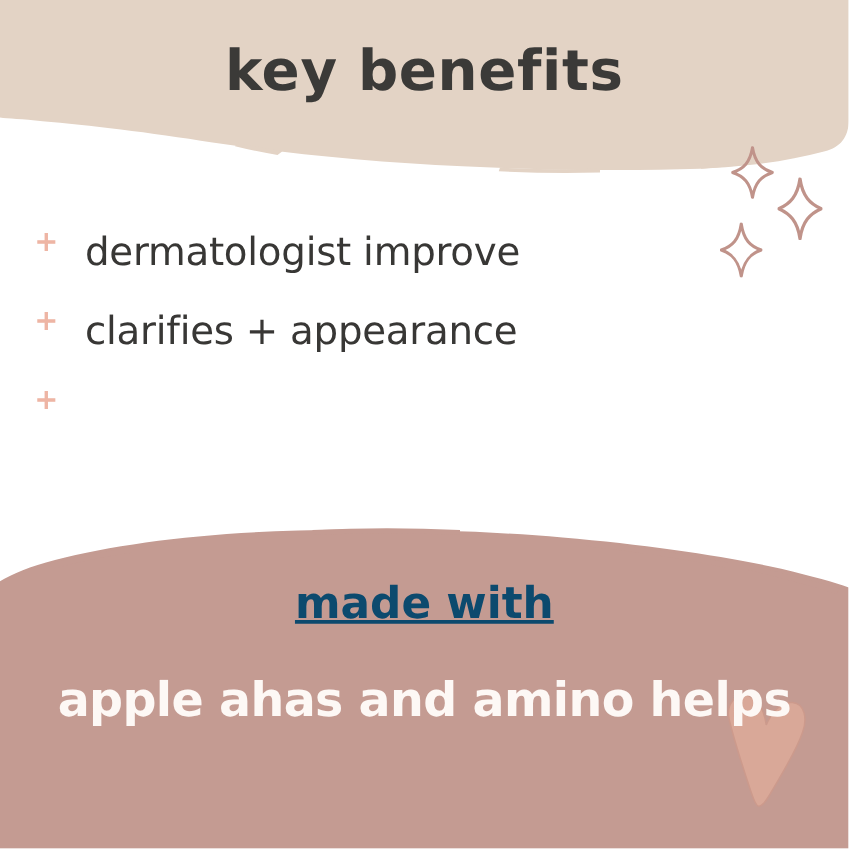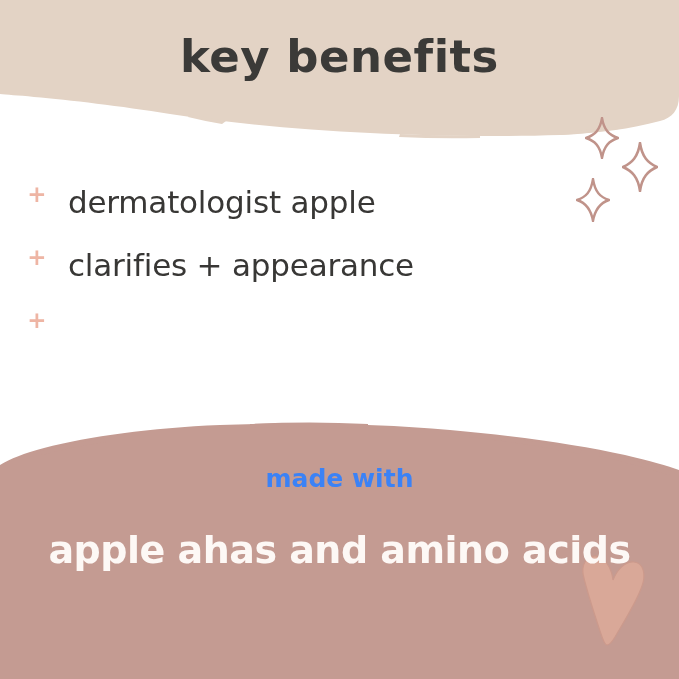--- a/index.html
+++ b/index.html
@@ -100,24 +100,25 @@
     position: absolute;
     left: 0;
     top: 466px;
     width: 679px;
     z-index: 3;
     text-align: center;
   }
   .made-with {
     font-family: "DejaVu Sans", sans-serif;
     font-weight: bold;
-    font-size: 25px;
-    color: #3b82f6;
+    font-size: 35px;
+    color: #0c4a6e;
     line-height: 1;
     letter-spacing: 0px;
+    text-decoration: underline;
   }
   .ingredients {
     margin-top: 40px;
     font-family: "DejaVu Sans", sans-serif;
     font-weight: bold;
     font-size: 38px;
     color: #fdf8f5;
     line-height: 1;
     letter-spacing: -0.5px;
   }
@@ -167,21 +168,21 @@
   <div class="sparkle" style="left:576px; top:178px;">
     <svg width="34" height="44" viewBox="0 0 34 44" xmlns="http://www.w3.org/2000/svg">
       <path d="M 17,1 C 19,14 24,19 33,22 C 24,25 19,31 17,43 C 15,31 10,25 1,22 C 10,19 15,14 17,1 Z" fill="none" stroke="#c0938a" stroke-width="2.4" stroke-linejoin="round"></path>
     </svg>
   </div>
 
   <div class="benefits">
 
     <div class="benefit-row">
       <span class="benefit-plus">+</span>
-      <span class="benefit-text">dermatologist apple</span>
+      <span class="benefit-text">dermatologist improve</span>
     </div>
 
     <div class="benefit-row">
       <span class="benefit-plus">+</span>
       <span class="benefit-text">clarifies + appearance</span>
     </div>
 
     <div class="benefit-row">
       <span class="benefit-plus">+</span>
     </div>
@@ -216,16 +217,16 @@
                C 69,11 71,23 67,34
                C 62,49 50,68 40,85
                C 37,90 34,93 32,93
                C 30,93 28,88 26,82
                C 20,64 12,40 8,22 Z" fill="#d9a898" stroke="#cc9a8c" stroke-width="1.2"></path>
     </svg>
   </div>
 
   <div class="bottom-content">
     <div class="made-with">made with</div>
-    <div class="ingredients">apple ahas and amino acids</div>
+    <div class="ingredients">apple ahas and amino helps</div>
   </div>
 
 </div>
 
 </body></html>

